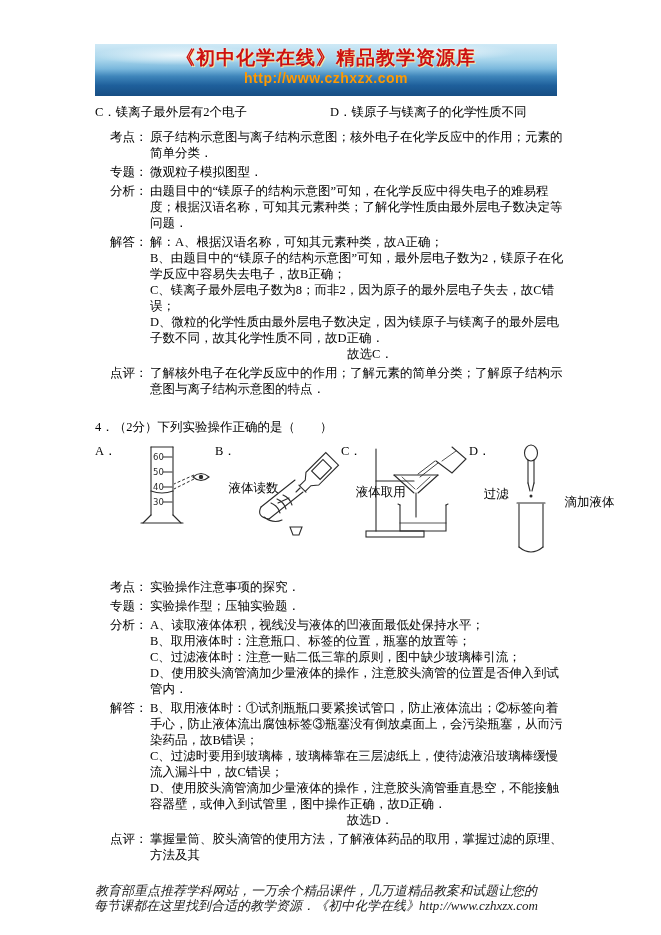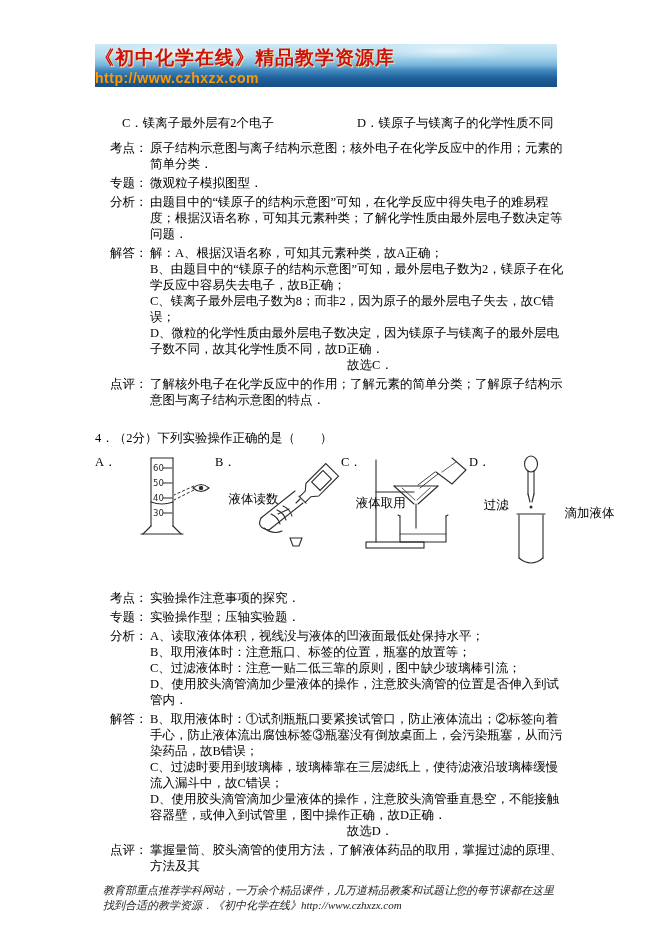--- a/index.html
+++ b/index.html
@@ -2,33 +2,33 @@
 <html><head>
 <meta charset="utf-8">
 <style>
   html,body{margin:0;padding:0;}
   body{width:661px;height:935px;background:#ffffff;color:#000;
        font-family:"Liberation Serif","DejaVu Serif",serif;}
   .page{position:relative;width:661px;height:935px;padding:44px 96px 0 95px;
         box-sizing:border-box;overflow:hidden;font-size:12.5px;line-height:16px;}
 
   
-  .banner{position:relative;width:462px;height:43px;margin-bottom:28px;text-align:left;
+  .banner{position:relative;width:462px;height:52px;margin-bottom:8px;text-align:center;
     background:
       radial-gradient(ellipse 120px 14px at 18% 22%, rgba(255,255,255,.75), rgba(255,255,255,0) 70%),
       radial-gradient(ellipse 100px 12px at 76% 16%, rgba(255,255,255,.6), rgba(255,255,255,0) 70%),
       linear-gradient(180deg,#cfe9f6 0%,#a9d6ec 30%,#79b7dc 48%,#3f86bb 62%,#1e5f9b 80%,#174e83 100%);}
   .banner-title{font-size:19px;font-weight:bold;color:#cc1111;letter-spacing:1px;line-height:25px;
     padding-top:1px;text-shadow:1px 1px 0 rgba(255,235,160,.9),0 0 2px rgba(255,255,255,.8);}
   .banner-url{font-family:"Liberation Sans","DejaVu Sans",sans-serif;font-size:14px;font-weight:bold;
     color:#ff9900;line-height:17px;letter-spacing:.5px;cursor:pointer;}
 
   
   .options-line{display:flex;margin-bottom:9px;}
-  .opt-c{display:inline-block;width:235px;margin-left:27px;}
+  .opt-c{display:inline-block;width:235px;}
   .section{display:flex;margin-bottom:3px;margin-left:15px;}
   .slabel{flex:none;width:40px;}
   .scontent{flex:1;}
   .scontent p{margin:0;}
   .scontent p.indent{padding-left:25px;text-align:center;}
   .q4-title{margin-top:22px;}
 
   
   .diagrams{display:flex;align-items:flex-start;margin-top:8px;}
   .diag{display:flex;align-items:flex-start;}
@@ -38,22 +38,22 @@
   .diag-d{width:92px;}
   .dletter{flex:none;}
   .fig{display:flex;flex-direction:row;align-items:center;flex:1;}
   .dcaption{margin-top:2px;white-space:nowrap;}
   svg{display:block;}
   svg text{font-family:"DejaVu Sans","Liberation Sans",sans-serif;}
 
   .block2{margin-top:20px;}
 
   
-  .footer{position:absolute;left:103px;bottom:22px;width:452px;
-    font-size:11px;line-height:15px;font-style:italic;color:#1a1a1a;}
+  .footer{position:absolute;left:90px;bottom:22px;width:452px;
+    font-size:13px;line-height:15px;font-style:italic;color:#1a1a1a;text-align:center;}
   .footer-url{font-style:italic;}
 </style>
 </head>
 <body>
 
 <div class="page">
 
   <div class="banner">
     <div class="banner-title">《初中化学在线》精品教学资源库</div>
     <div class="banner-url">http://www.czhxzx.com</div>

